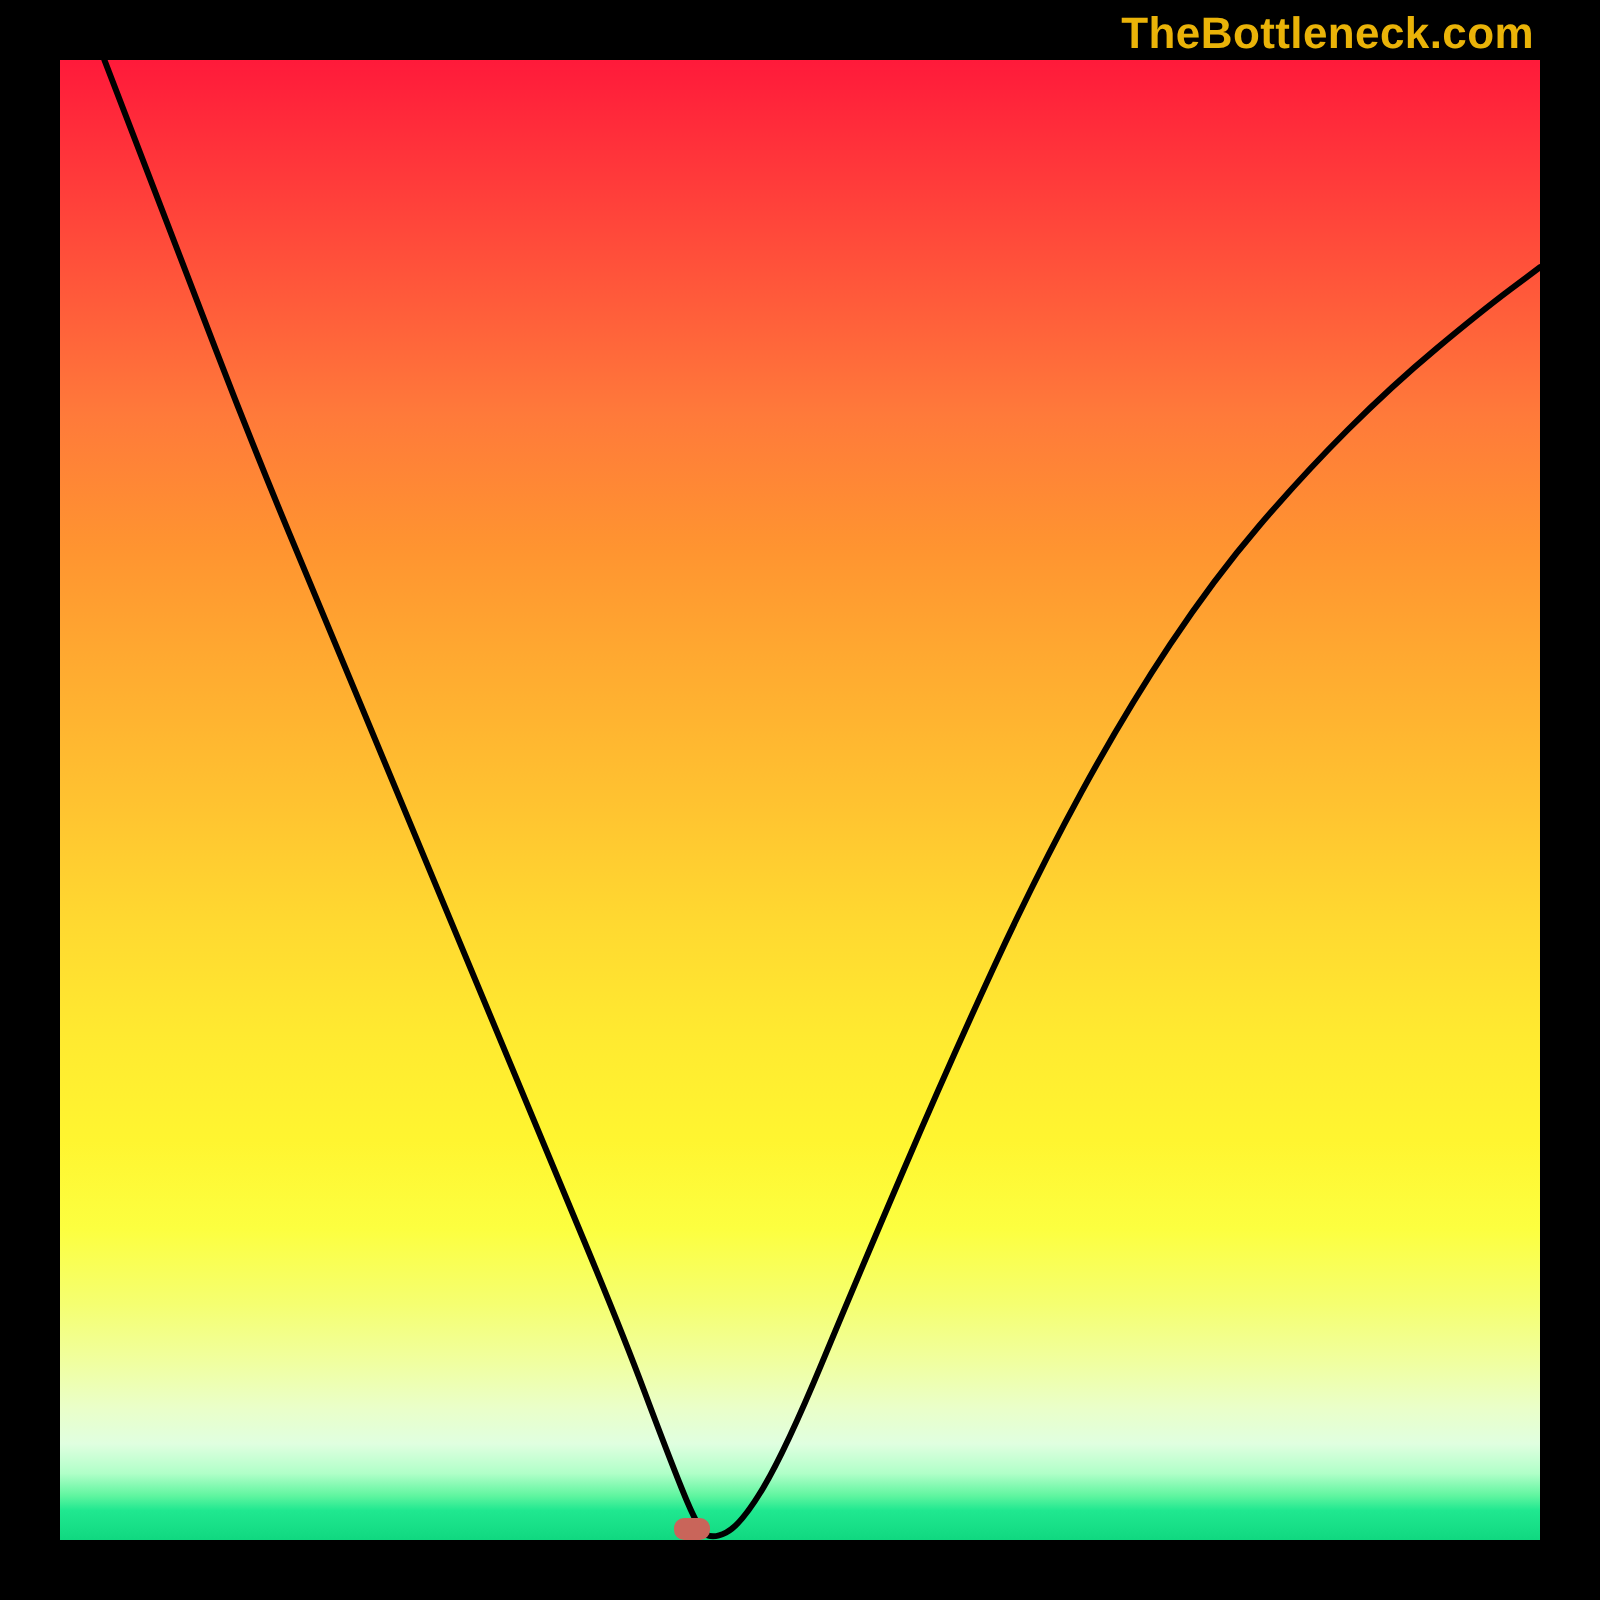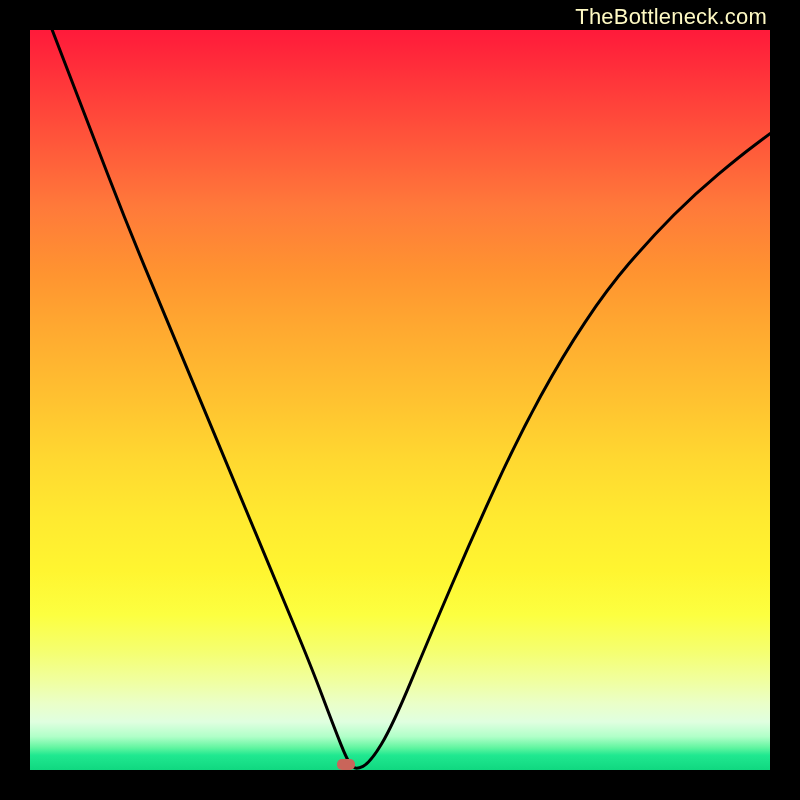--- a/index.html
+++ b/index.html
@@ -45,22 +45,22 @@
       #20e890 98%,
       #10d880 100%
     );
   }
   .watermark {
     position: absolute;
     top: 4px;
     right: 33px;
     font-family: Arial, Helvetica, sans-serif;
     font-size: 22px;
-    color: #fef9c3;
-    font-weight: 400;
+    color: #eab308;
+    font-weight: 700;
     letter-spacing: 0.2px;
   }
   .curve-svg {
     position: absolute;
     top: 30px;
     left: 30px;
     width: 740px;
     height: 740px;
   }
   .marker {

